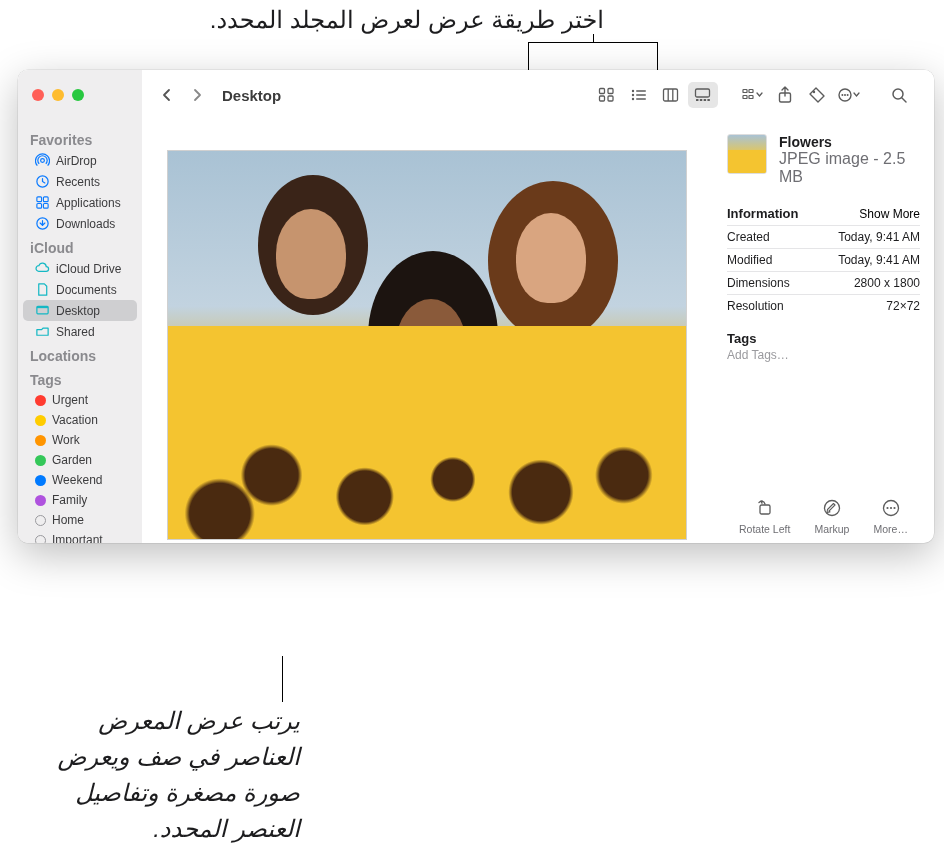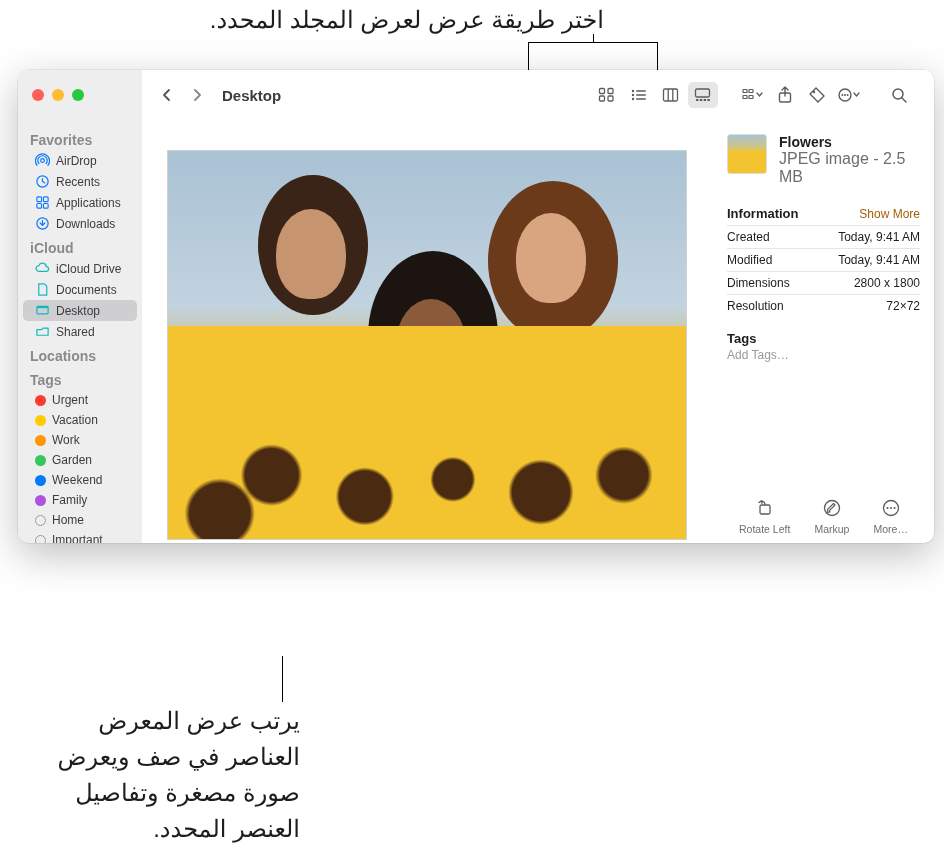--- a/index.html
+++ b/index.html
@@ -190,21 +190,21 @@
     display: flex; flex-direction: column;
     font-size: 12px;
   }
   .infohead { display:flex; gap:12px; align-items:flex-start; margin-bottom: 14px;}
   .infothumb { width:40px; height:40px; background: linear-gradient(180deg,#a9c2d4 0%,#f2c83a 60%); border-radius:3px; border:1px solid #ddd; flex:0 0 40px; position:relative; overflow:hidden;}
   .infothumb::after{content:"";position:absolute;left:0;right:0;bottom:0;height:60%;background:#f4c430;}
   .infoname { font-weight:700; font-size:14px; }
   .infosub { font-size:16px; color:#6e6e73; }
   .infosection-h { display:flex; justify-content:space-between; align-items:center; margin-bottom:4px; border-top: 0; padding-top: 6px;}
   .infosection-h .t { font-weight:700; font-size:13px;}
-  .showmore { color:#a16207; font-size:12px;}
+  .showmore { color:#000000; font-size:12px;}
   .inforow { display:flex; justify-content:space-between; border-top:1px solid #e5e5e7; padding:4px 0; font-size:12px; color:#1d1d1f;}
   .inforow .k { color:#1d1d1f; }
   .inforow .v { color:#1d1d1f; text-align:right;}
   .tagsection { margin-top: 14px;}
   .addtags { color:#9a9a9e; margin-top:2px;}
   .info-actions {
     margin-top: auto;
     display: flex; justify-content: space-around;
     padding-top: 10px;
     color: #5c5c5c;
@@ -213,20 +213,21 @@
   .actbtn .ic { width:22px; height:22px; display:flex;align-items:center;justify-content:center; color:#5c5c5c;}
   .callout-bottom {
     position: absolute;
     bottom: 10px;
     left: 20px;
     width: 280px;
     direction: rtl;
     text-align: right;
     font-size: 24px;
     line-height: 1.5;
+    font-style: italic;
   }
   .callout-line-bottom {
     position: absolute;
     top: 656px;
     left: 282px;
     width: 1px;
     height: 46px;
     background: #000;
   }
   svg { display:block; }

